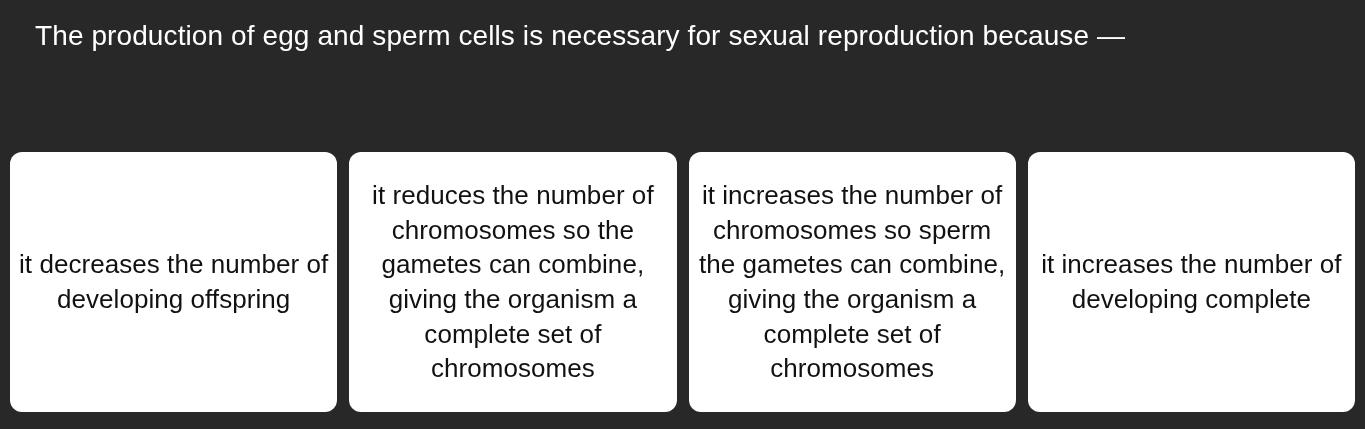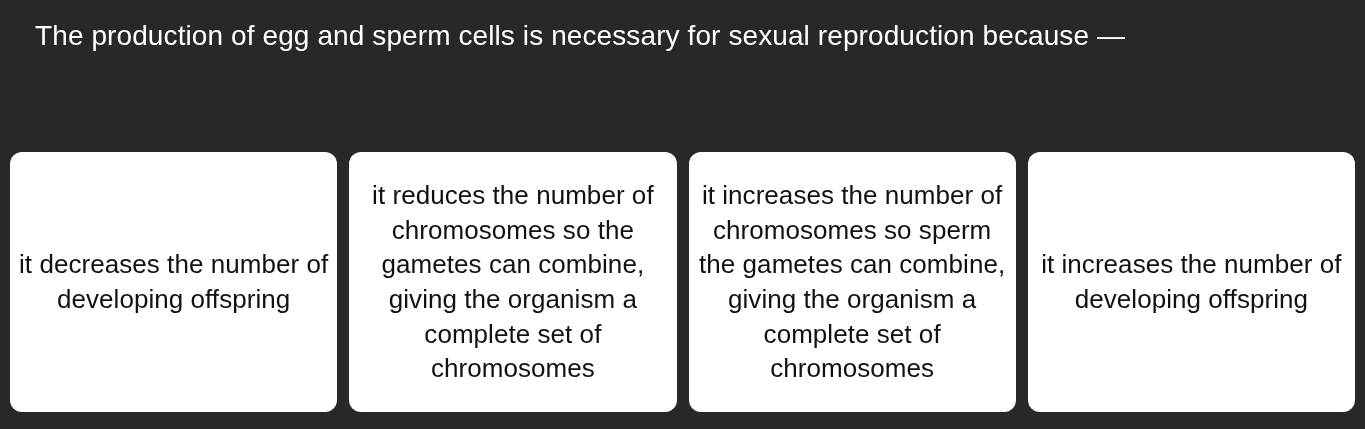--- a/index.html
+++ b/index.html
@@ -91,17 +91,17 @@
 
     <div class="choice-card">
       <span class="choice-text">it reduces the number of chromosomes so the gametes can combine, giving the organism a complete set of chromosomes</span>
     </div>
 
     <div class="choice-card">
       <span class="choice-text">it increases the number of chromosomes so sperm the gametes can combine, giving the organism a complete set of chromosomes</span>
     </div>
 
     <div class="choice-card">
-      <span class="choice-text">it increases the number of developing offspring</span>
+      <span class="choice-text">it increases the number of developing complete</span>
     </div>
 
   </div>
 </div>
 
 </body></html>

